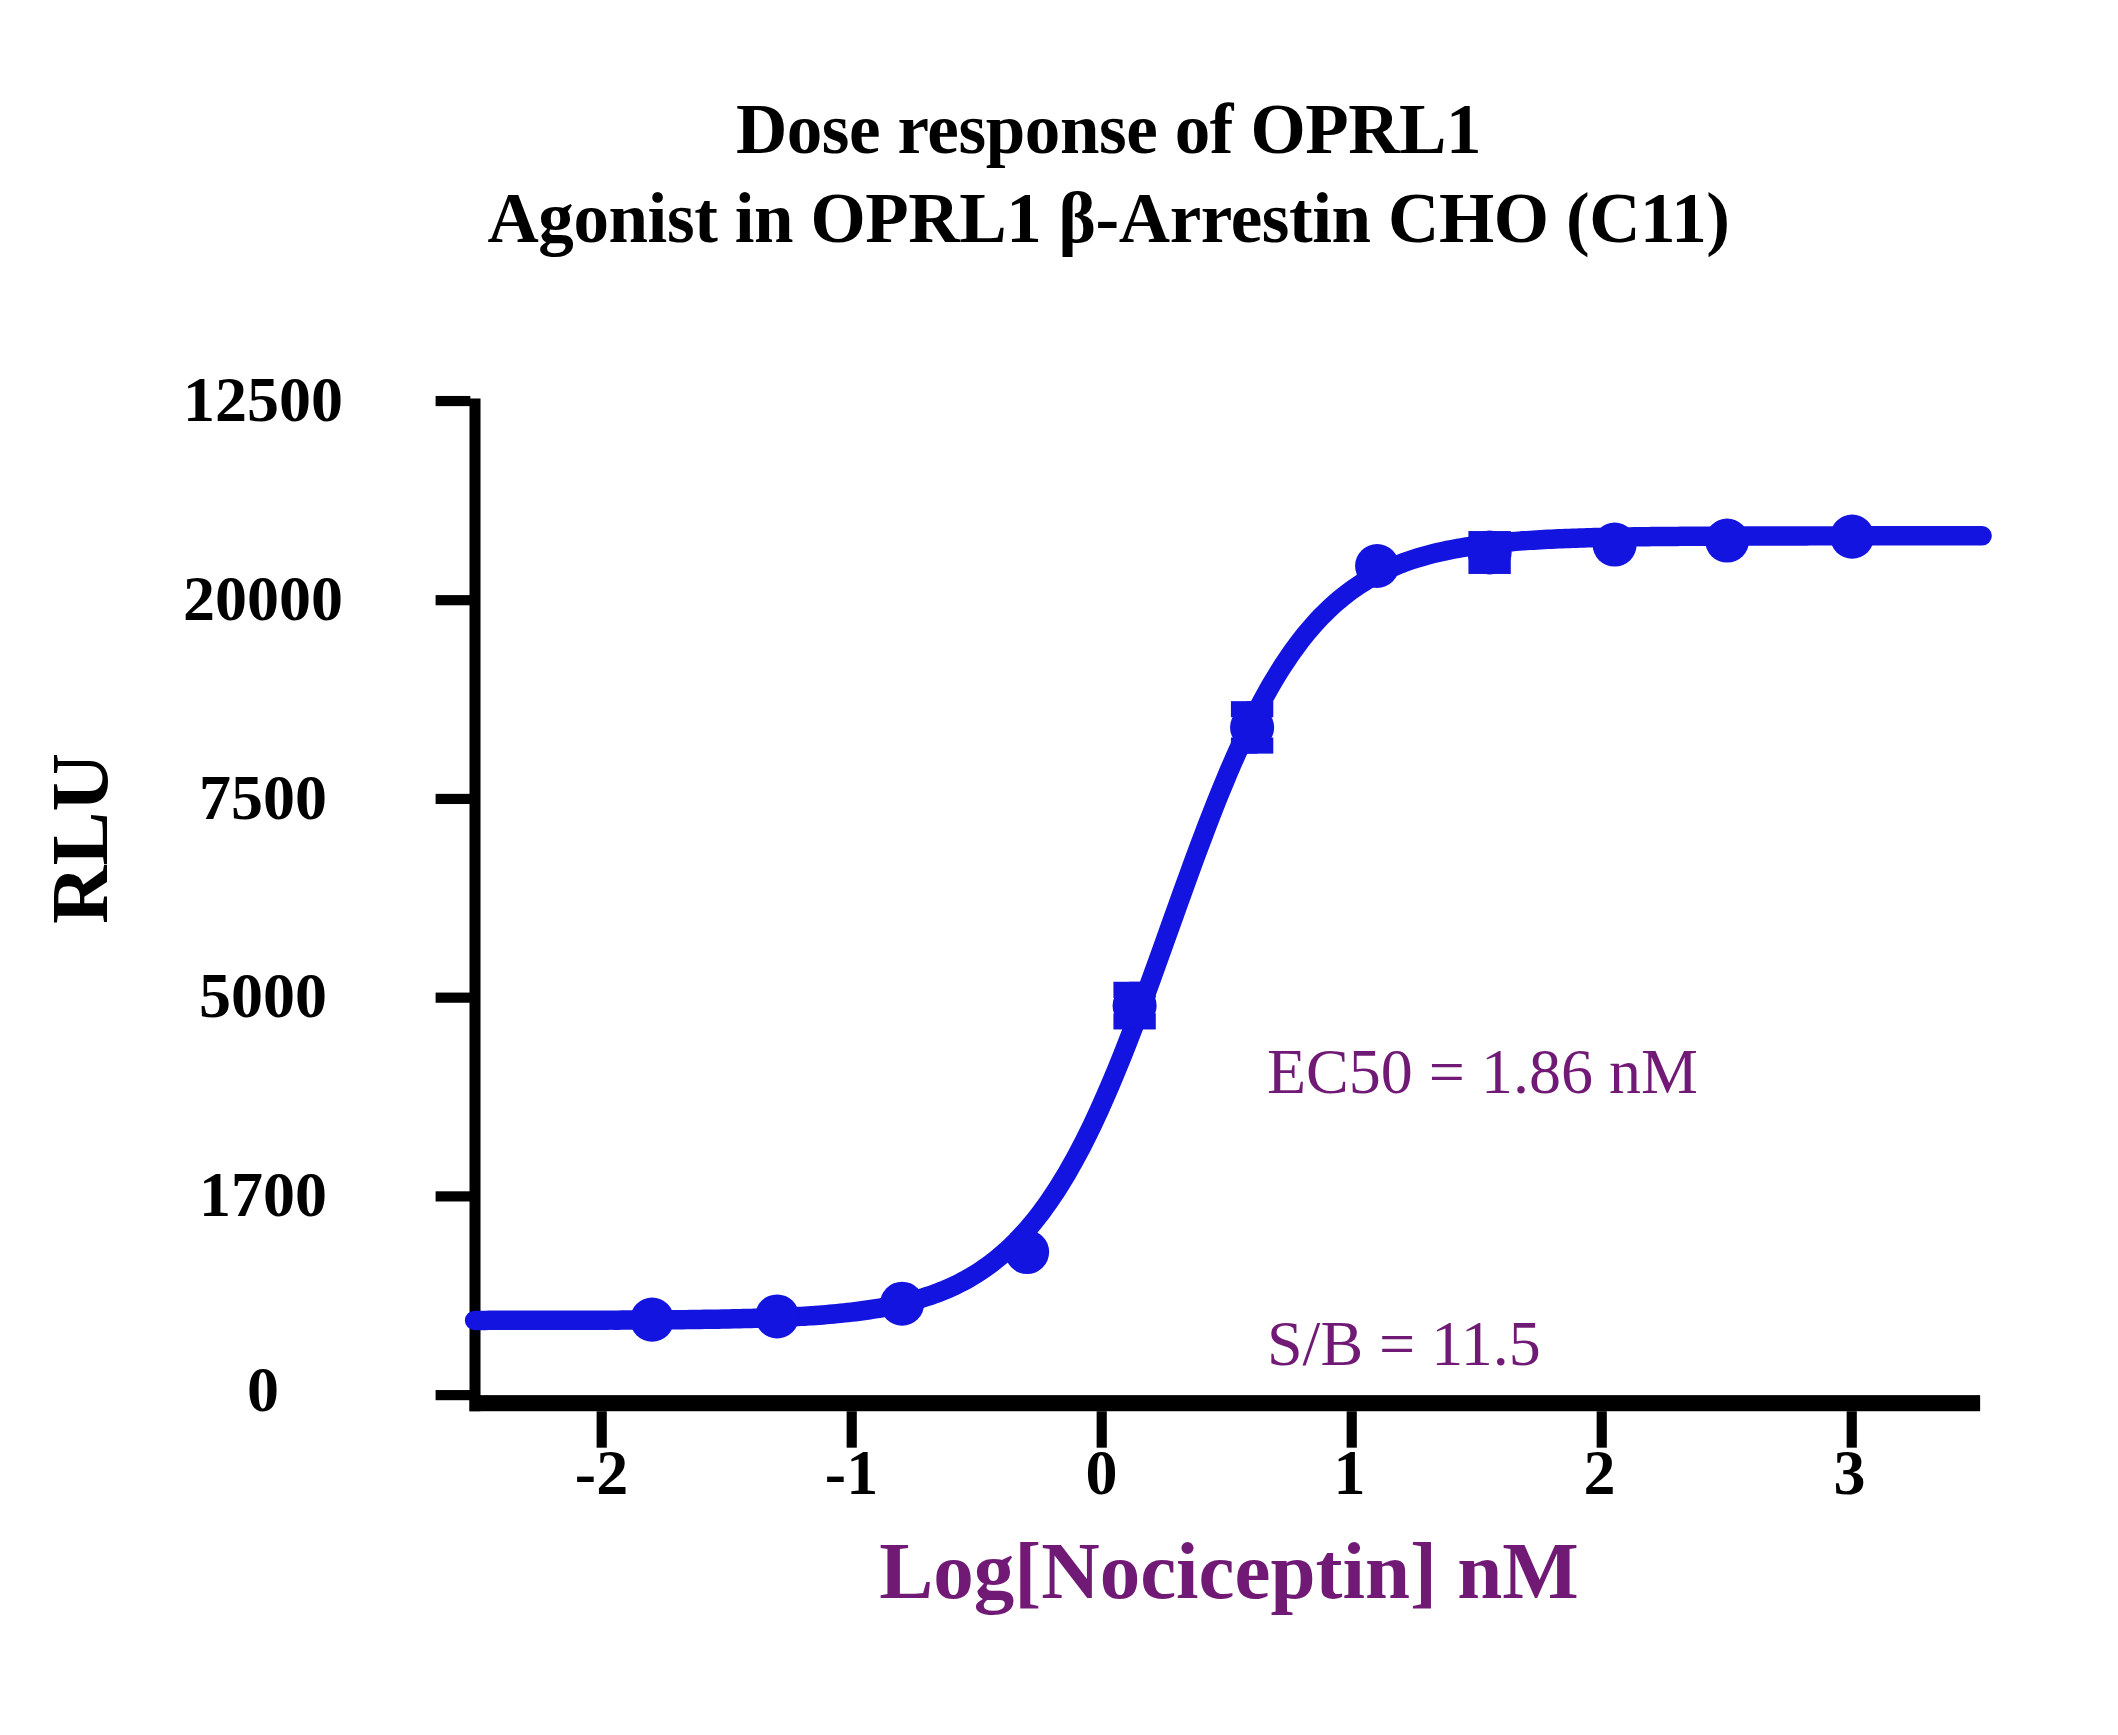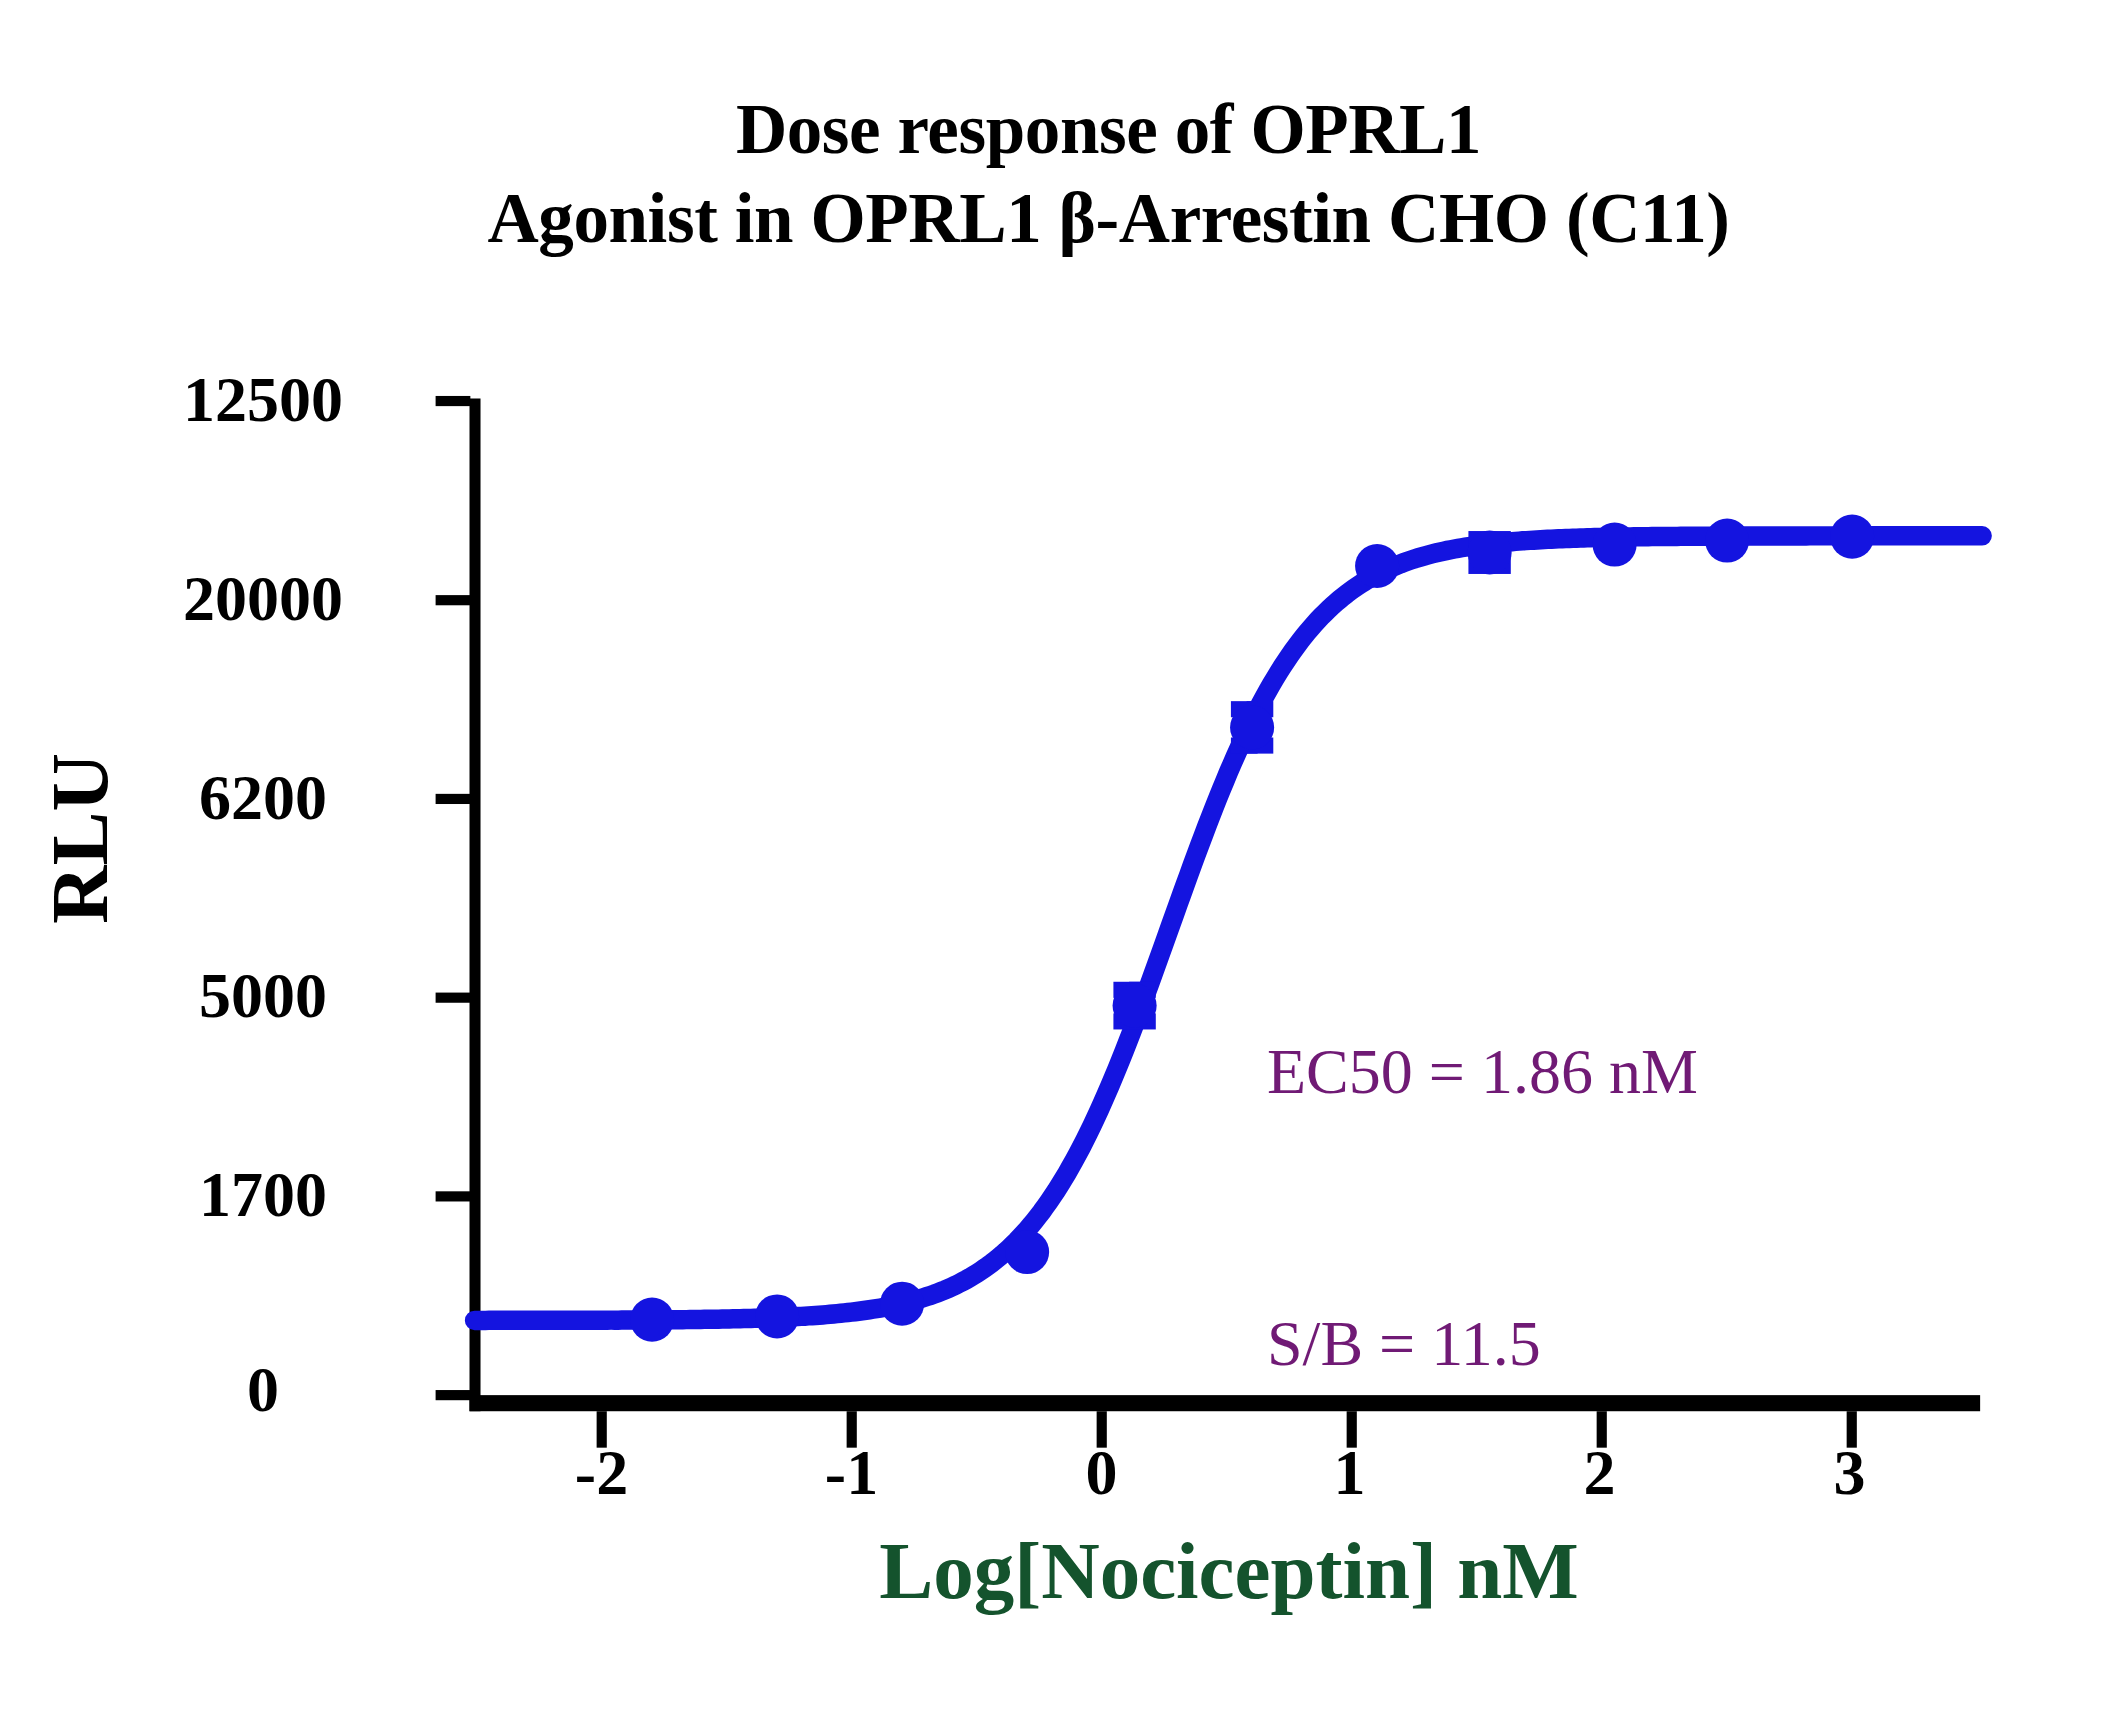--- a/index.html
+++ b/index.html
@@ -51,21 +51,21 @@
     white-space: pre;
   }
   #xlabel {
     position: absolute;
     left: 475px;
     top: 1525px;
     width: 1508px;
     text-align: center;
     font-weight: bold;
     font-size: 81px;
-    color: #14532d;
+    color: #701a75;
     white-space: pre;
   }
   .ytl {
     position: absolute;
     width: 322px;
     text-align: center;
     font-weight: bold;
     font-size: 64px;
     color: #000000;
     white-space: pre;
@@ -109,21 +109,21 @@
     <span class="tline">Agonist in OPRL1 β-Arrestin CHO (C11)</span>
   </div>
 
   <div id="ylabel">RLU</div>
 
   <div id="xlabel">Log[Nociceptin] nM</div>
 
   <div class="ytl" style="left:102px; top:1358px;">0</div>
   <div class="ytl" style="left:102px; top:1163px;">1700</div>
   <div class="ytl" style="left:102px; top:964px;">5000</div>
-  <div class="ytl" style="left:102px; top:766px;">6200</div>
+  <div class="ytl" style="left:102px; top:766px;">7500</div>
   <div class="ytl" style="left:102px; top:567px;">20000</div>
   <div class="ytl" style="left:102px; top:368px;">12500</div>
 
   <div class="xtl" style="left:517px; top:1441px;">-2</div>
   <div class="xtl" style="left:767px; top:1441px;">-1</div>
   <div class="xtl" style="left:1017px; top:1441px;">0</div>
   <div class="xtl" style="left:1265px; top:1441px;">1</div>
   <div class="xtl" style="left:1515px; top:1441px;">2</div>
   <div class="xtl" style="left:1765px; top:1441px;">3</div>
 

